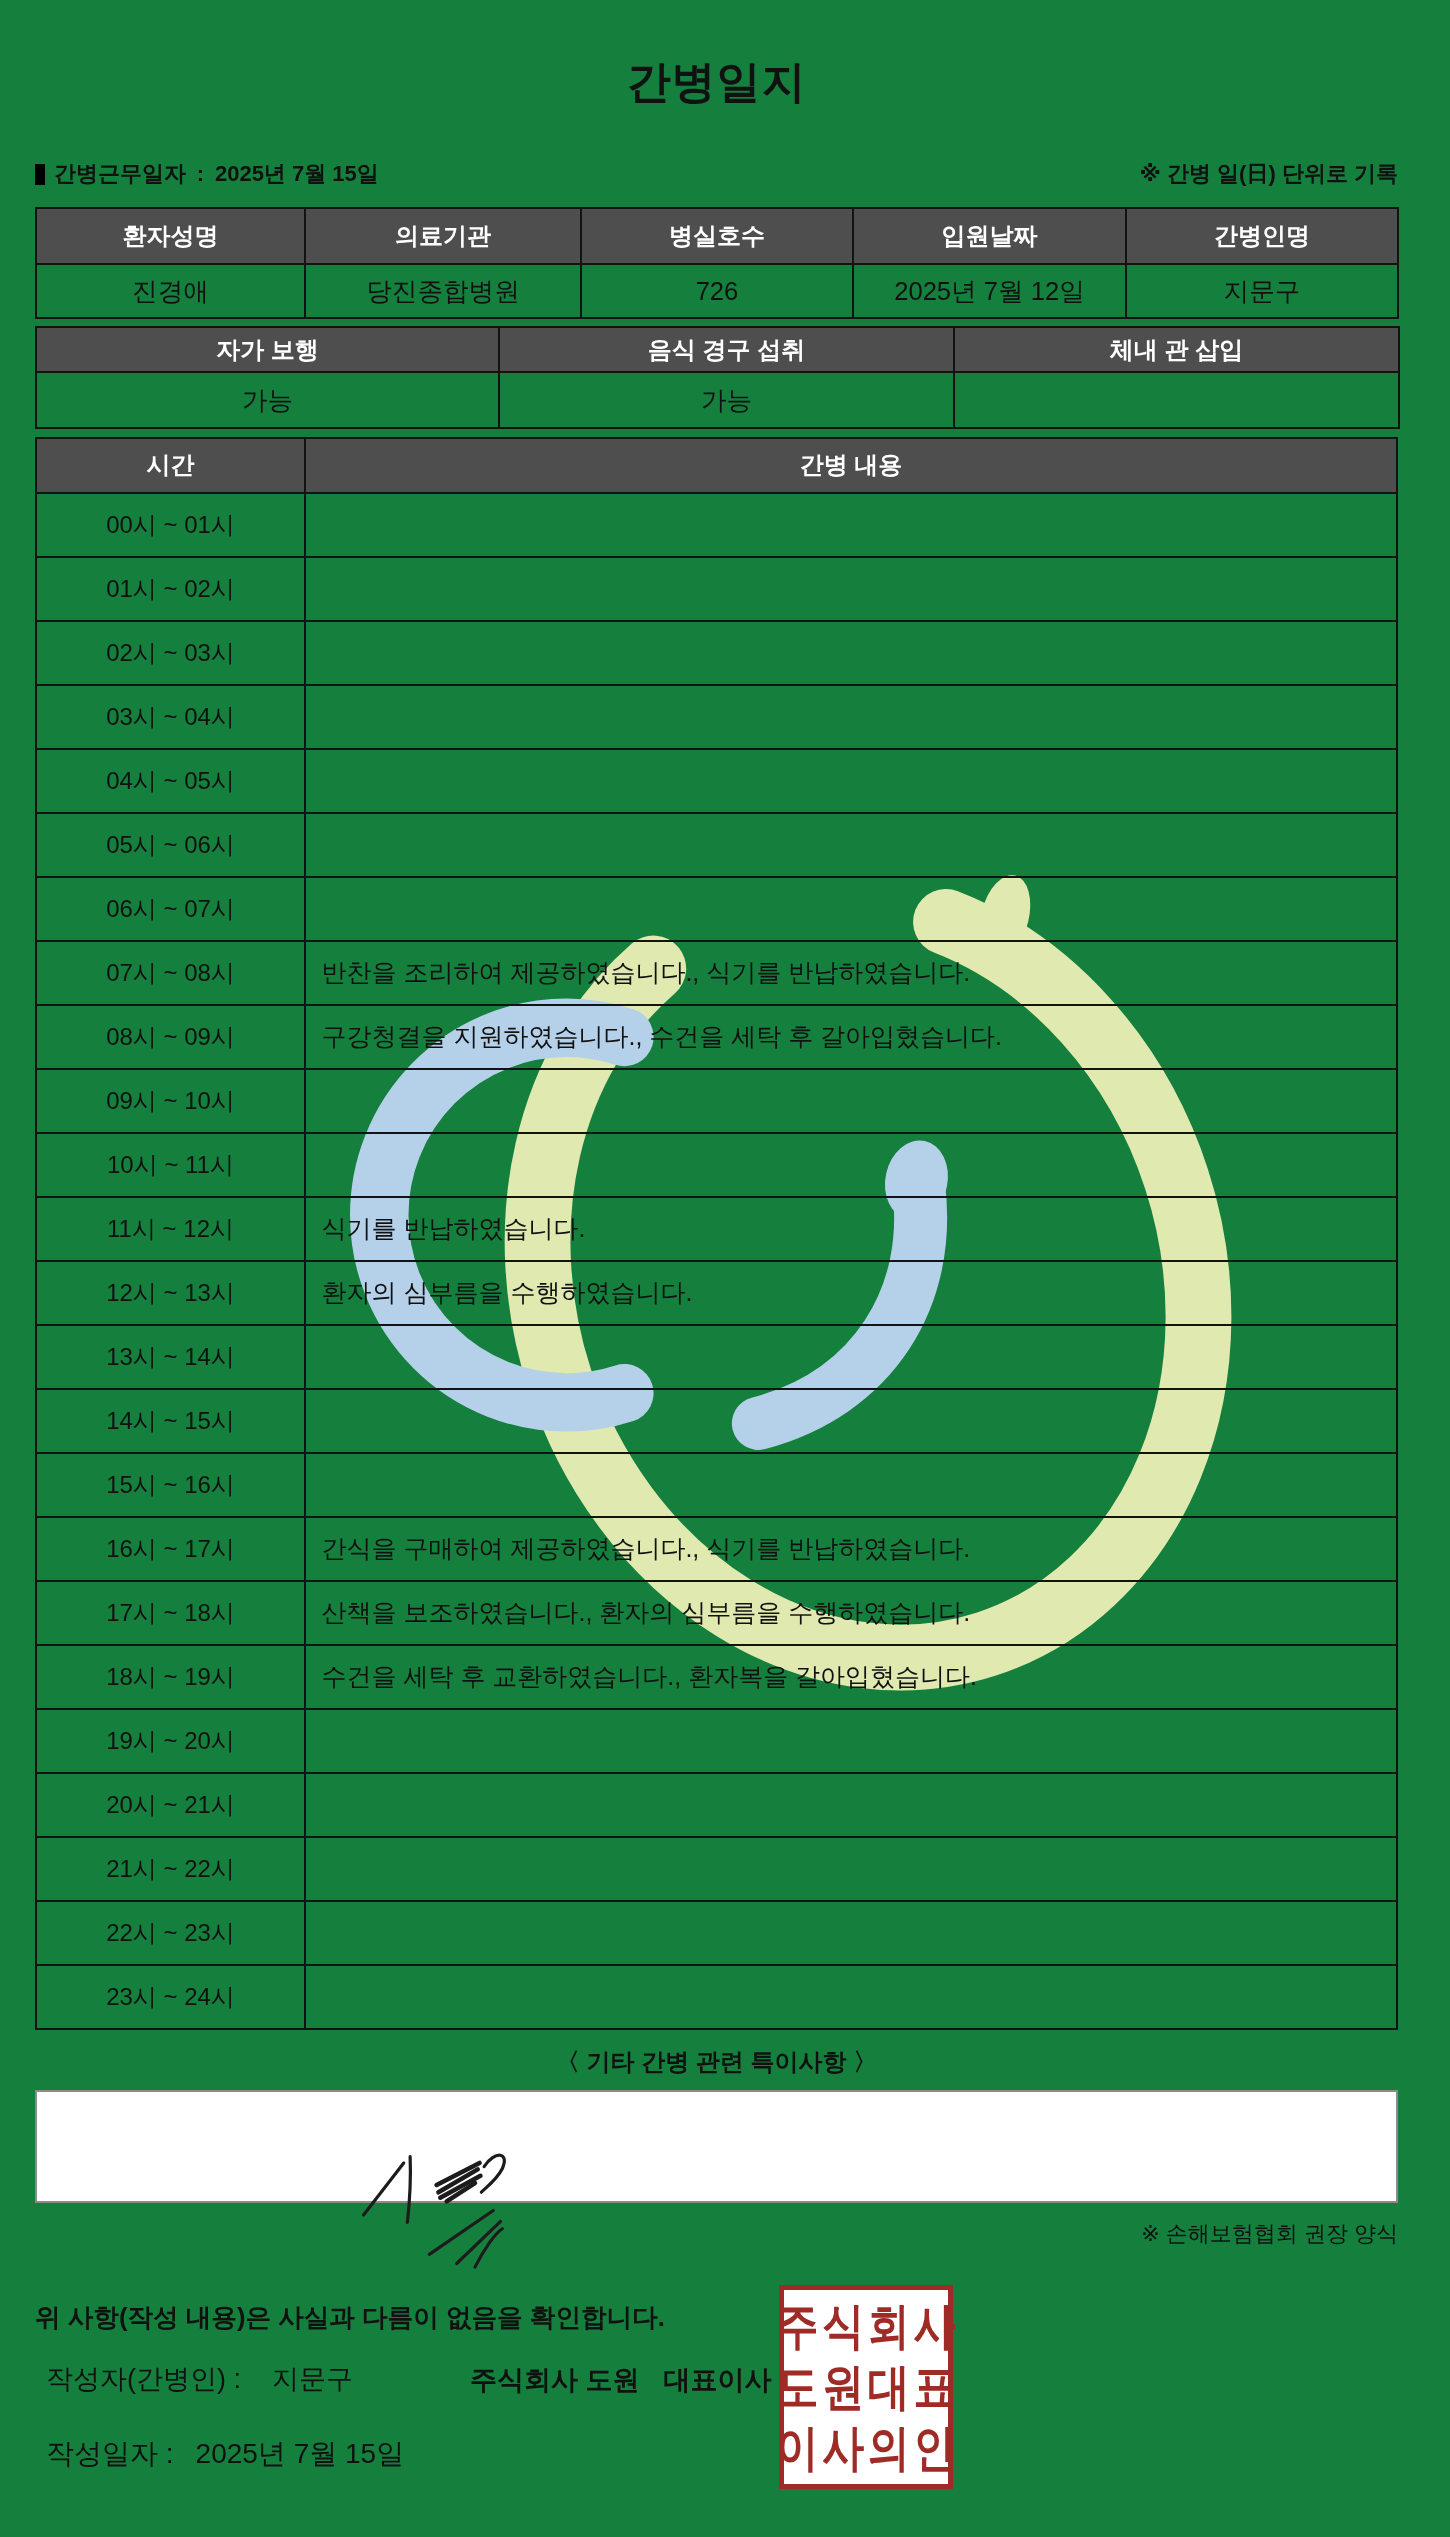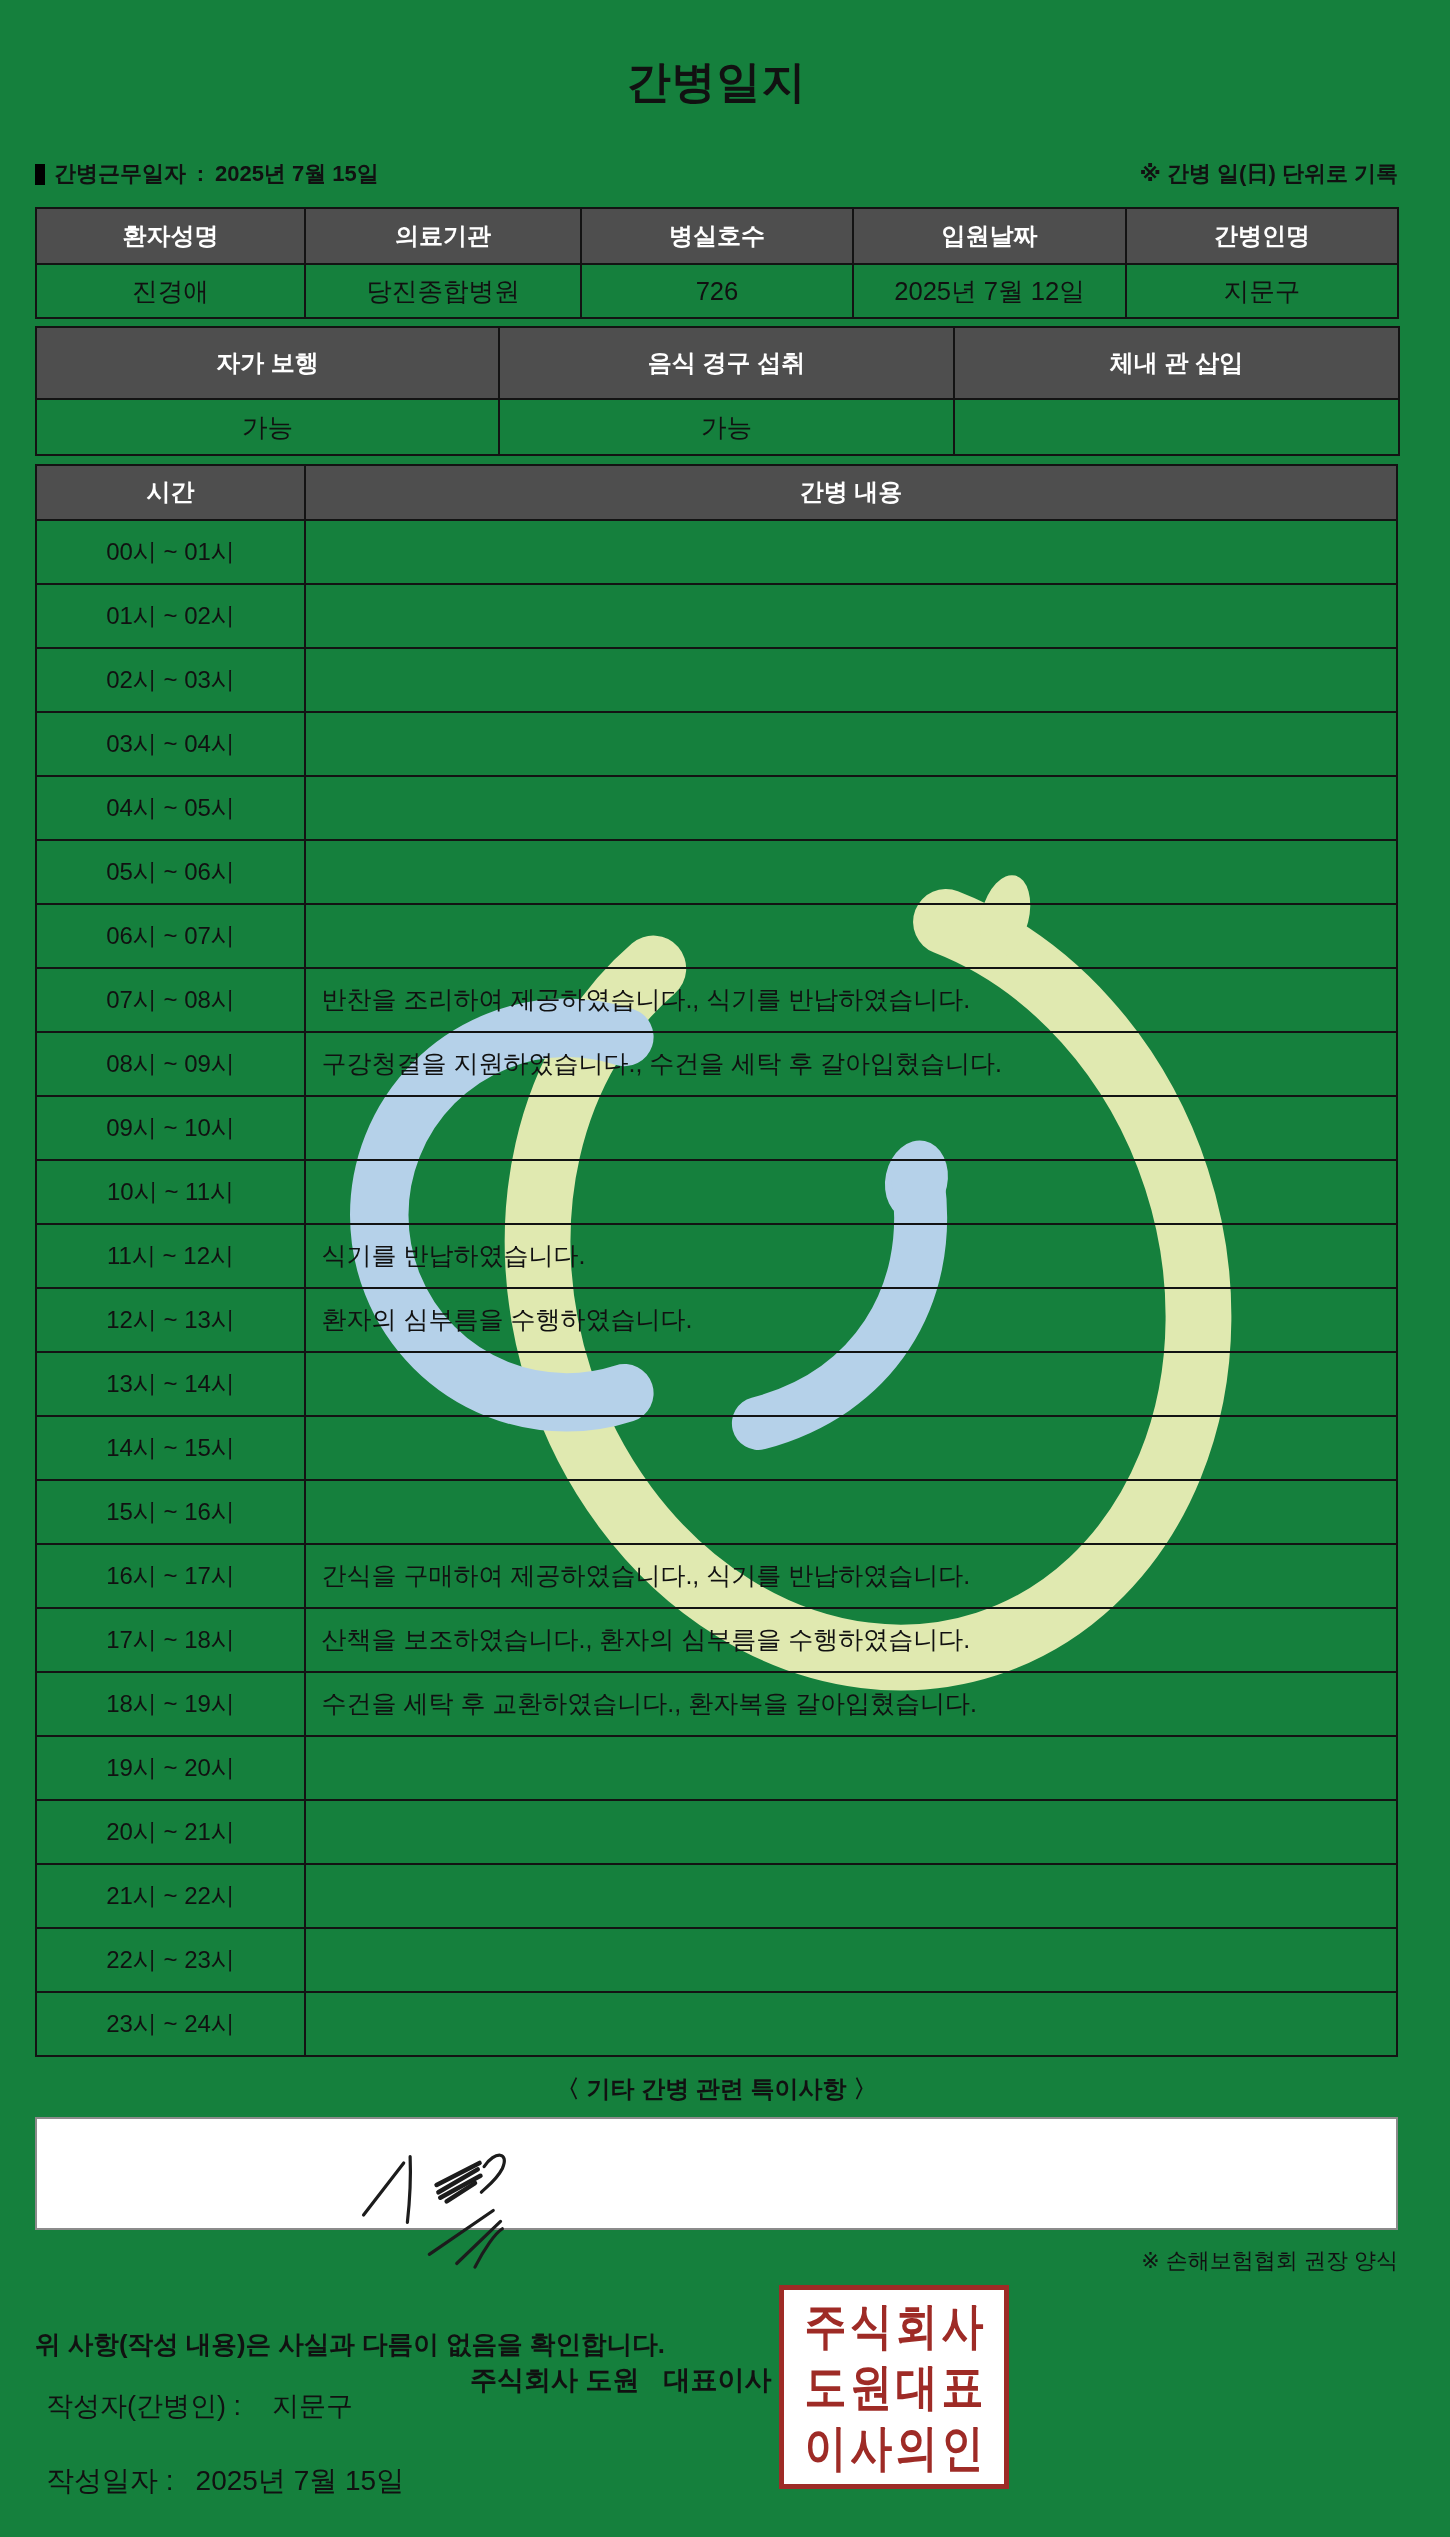--- a/index.html
+++ b/index.html
@@ -14,39 +14,39 @@
   .info-left .colon{margin:0 1.8px;}
   .info-right{font-weight:600;}
   table.tbl{width:100%;border-collapse:collapse;table-layout:fixed;border:1.8px solid #131313;background:transparent;}
   table.tbl th,table.tbl td{border:2.7px solid #131313;overflow:hidden;}
   table.tbl th{background:#4e4e4e;color:#ffffff;font-weight:700;font-size:24px;text-align:center;}
   table.tbl td{font-size:25.6px;text-align:center;background:transparent;}
   .patient-tbl{margin-top:18px;}
   .patient-tbl thead tr{height:56px;}
   .patient-tbl tbody tr{height:54px;}
   .status-tbl{margin-top:7.3px;}
-  .status-tbl thead tr{height:72px;}
+  .status-tbl thead tr{height:45px;}
   .status-tbl tbody tr{height:56px;}
   .care-tbl{margin-top:7.3px;}
   .care-tbl thead tr{height:55px;}
   .care-tbl tbody tr{height:64px;}
   .care-tbl td.time-cell{font-size:24px;}
   .care-tbl td.content-cell{text-align:left;padding-left:15.5px;font-size:25px;}
   .notes-heading{margin-top:16.4px;text-align:center;font-size:24px;font-weight:700;}
   .notes-box{margin-top:12px;height:98px;border:2.7px solid #8b8b8b;background:#ffffff;font-size:24px;padding:5.5px 9px;box-sizing:content-box;}
   .form-note{margin-top:16.4px;text-align:right;font-size:22px;font-weight:500;}
   .confirmation{margin-top:51px;font-size:25.6px;font-weight:700;}
   .writer-line{margin-top:26px;margin-left:11px;font-size:27px;}
   .writer-line .writer-name{margin-left:31px;}
   .date-line{margin-top:38px;margin-left:11px;font-size:28px;}
   .date-line .date-value{margin-left:22px;}
   .signature{position:absolute;left:356px;top:2142px;z-index:3;}
   .company-line{position:absolute;left:470px;top:2362px;z-index:2;font-size:27px;font-weight:700;white-space:nowrap;}
   .company-line .role{margin-left:24px;}
-  .stamp{position:absolute;left:779px;top:2285px;width:230px;height:204px;box-sizing:border-box;border:5.5px solid #9e2b26;background:#ffffff;display:flex;flex-direction:column;justify-content:space-around;align-items:center;padding:5.5px 3.7px;z-index:2;}
+  .stamp{position:absolute;left:779px;top:2285px;width:174px;height:204px;box-sizing:border-box;border:5.5px solid #9e2b26;background:#ffffff;display:flex;flex-direction:column;justify-content:space-around;align-items:center;padding:5.5px 3.7px;z-index:2;}
   .stamp-row{font-size:42px;font-weight:900;color:#9e2b26;line-height:1;letter-spacing:3.7px;text-indent:3.7px;transform:scaleY(1.18);white-space:nowrap;}
 </style>
 </head>
 <body>
 
 <div class="page">
 
   <svg class="watermark" width="1451" height="2538" viewBox="0 0 1588 2778" xmlns="http://www.w3.org/2000/svg">
     <g>
       <ellipse cx="950" cy="1400" rx="355" ry="420" fill="none" stroke="#e0e9b0" stroke-width="72" pathLength="100" stroke-dasharray="86 14" stroke-dashoffset="16" stroke-linecap="round" transform="rotate(-18 950 1400)"></ellipse>

